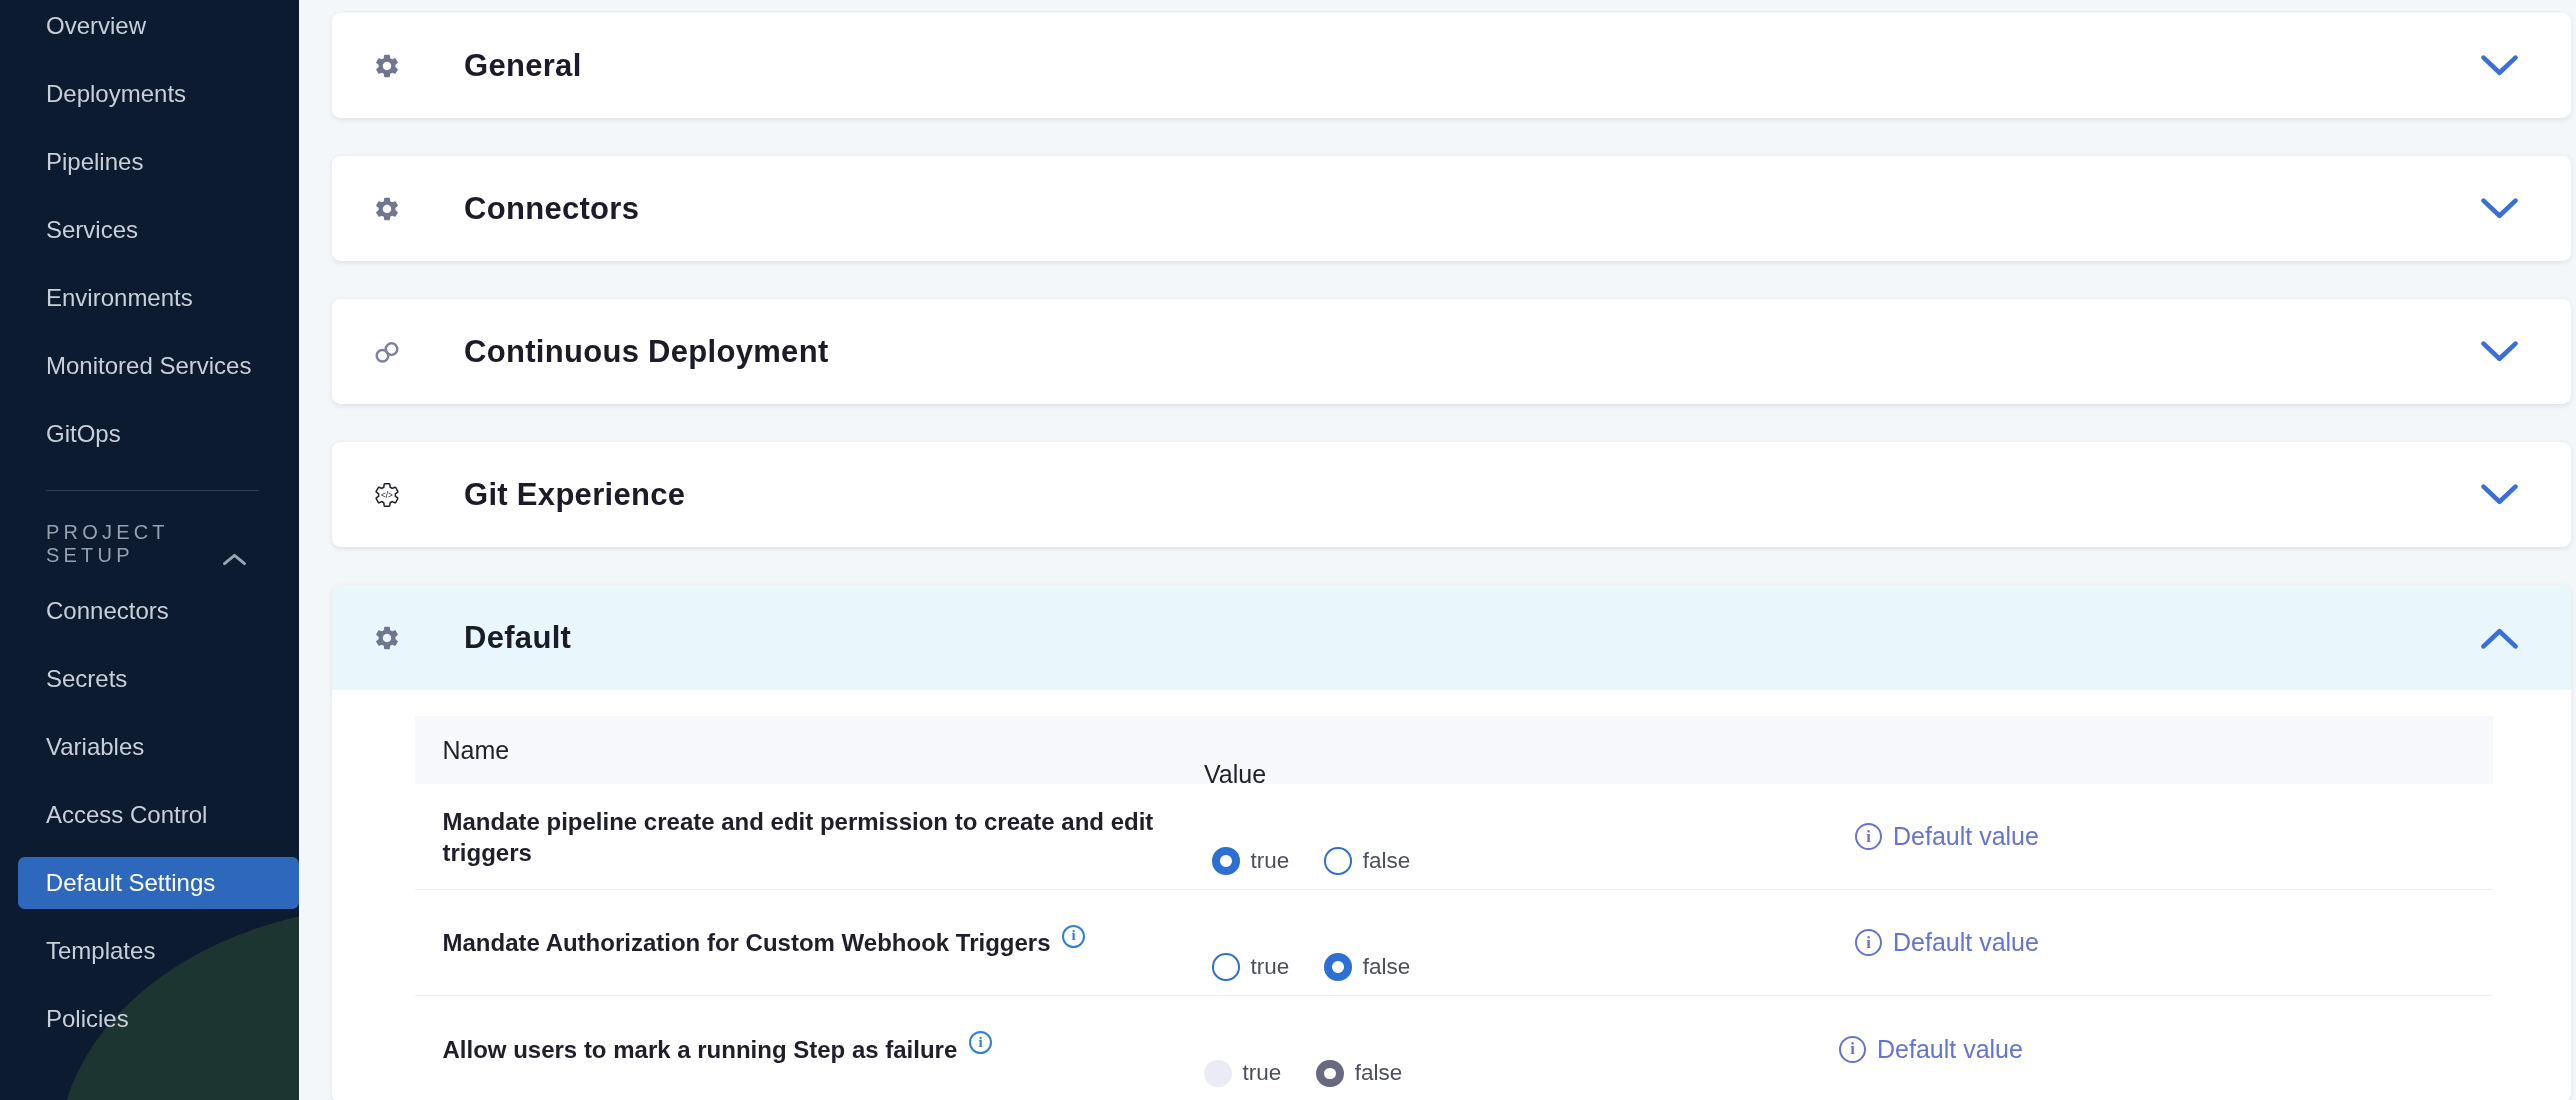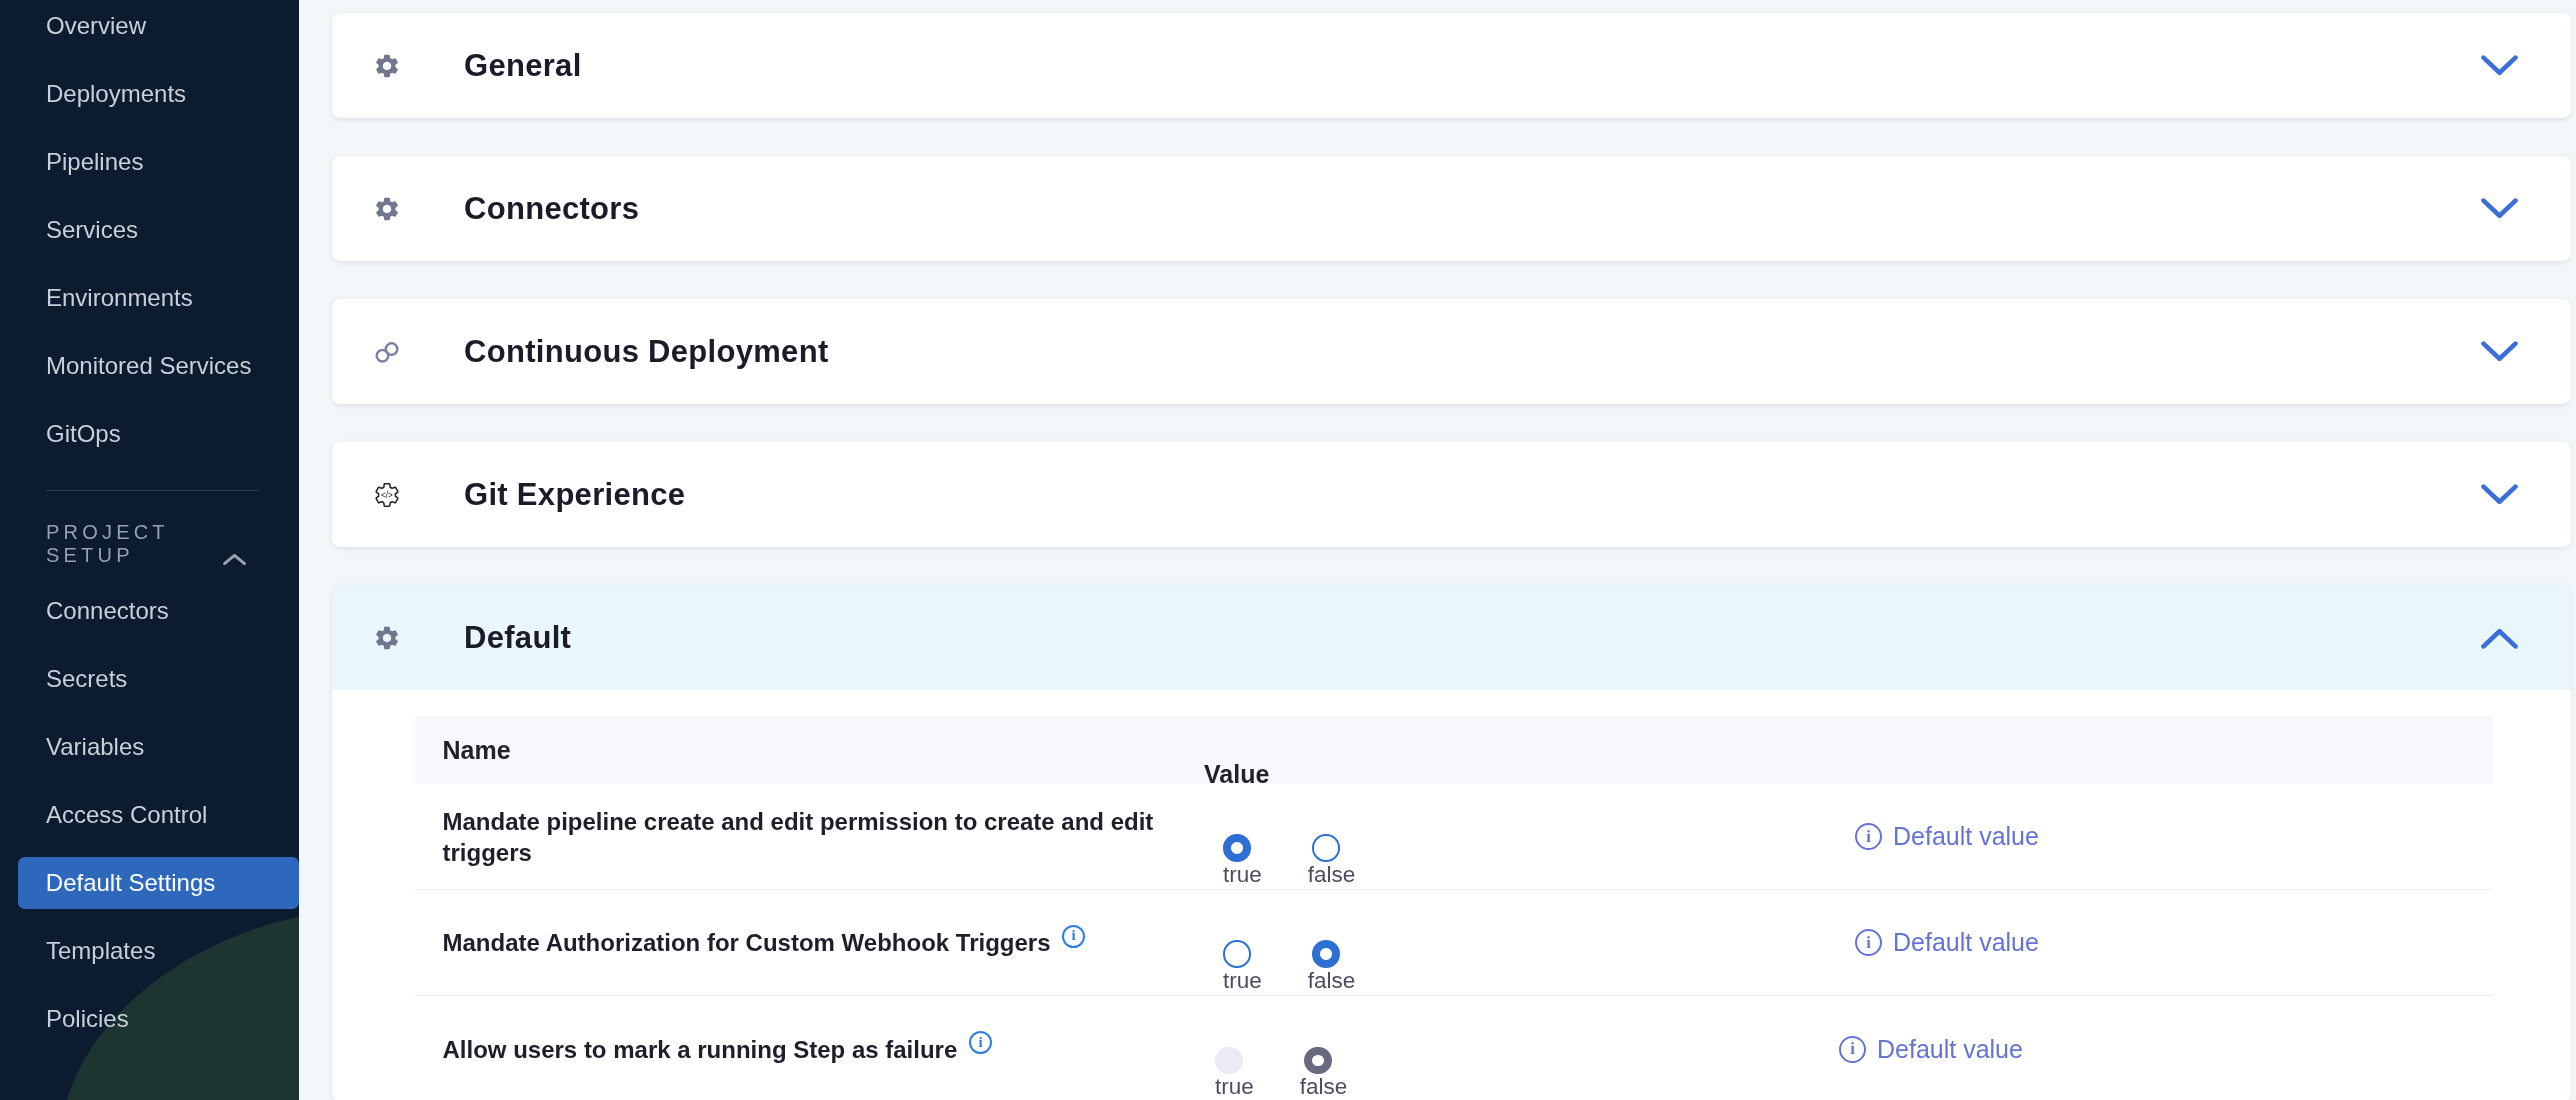--- a/index.html
+++ b/index.html
@@ -58,33 +58,33 @@
   .card.expanded .card-header { background: #e9f6fc; border-radius: 8.3px 8.3px 0 0; }
   .icon-slot { width: 28px; height: 33px; display: flex; align-items: center; justify-content: center; margin-right: 23px; flex: none; }
   .card-title { font-size: 31px; font-weight: 700; color: #1b1b29; letter-spacing: 0.3px; margin-left: 40px; }
   .chev-slot { margin-left: auto; display: flex; align-items: center; }
 
   
   .card-body { padding: 26px 0 0 83px; }
   .tbl { width: 2078px; }
   .tbl-header {
     display: flex; align-items: center; height: 68px; background: #f6f8fc;
-    font-size: 25px; font-weight: 700; color: #22222b;
+    font-size: 25px; font-weight: 400; color: #22222b;
   }
   .col-name { width: 789px; padding-left: 27.5px; flex: none; }
   .col-value { width: 635px; flex: none; margin-top: 48px; }
   .tbl-row { display: flex; align-items: center; height: 106px; }
   .tbl-row:not(:last-child) { border-bottom: 1.7px solid #edeff3; gap: 8px; }
   .cell-name {
     display: flex; align-items: center; font-size: 24px; font-weight: 600;
     color: #1f1f2c; padding-right: 25px; line-height: 1.3;
   }
   .cell-value { display: flex; align-items: center; }
 
-  .radio-opt { display: flex; align-items: center; margin-right: 35px; cursor: pointer; flex-direction: column; }
+  .radio-opt { display: flex; align-items: center; margin-right: 35px; cursor: pointer; }
   .radio { width: 27.5px; height: 27.5px; border-radius: 50%; flex: none; background: #fff; }
   .radio.sel     { border: 8.3px solid #2e6fd2; }
   .radio.unsel   { border: 2.5px solid #2e6fd2; }
   .radio.dis-sel { border: 8.3px solid #666980; }
   .radio.dis-unsel { background: #eaebf4; border: none; }
   .radio-label { margin-left: 11px; font-size: 22.5px; color: #4b4e5f; }
 
   .info-circle {
     display: inline-flex; align-items: center; justify-content: center;
     border-radius: 50%; font-style: normal; flex: none;

